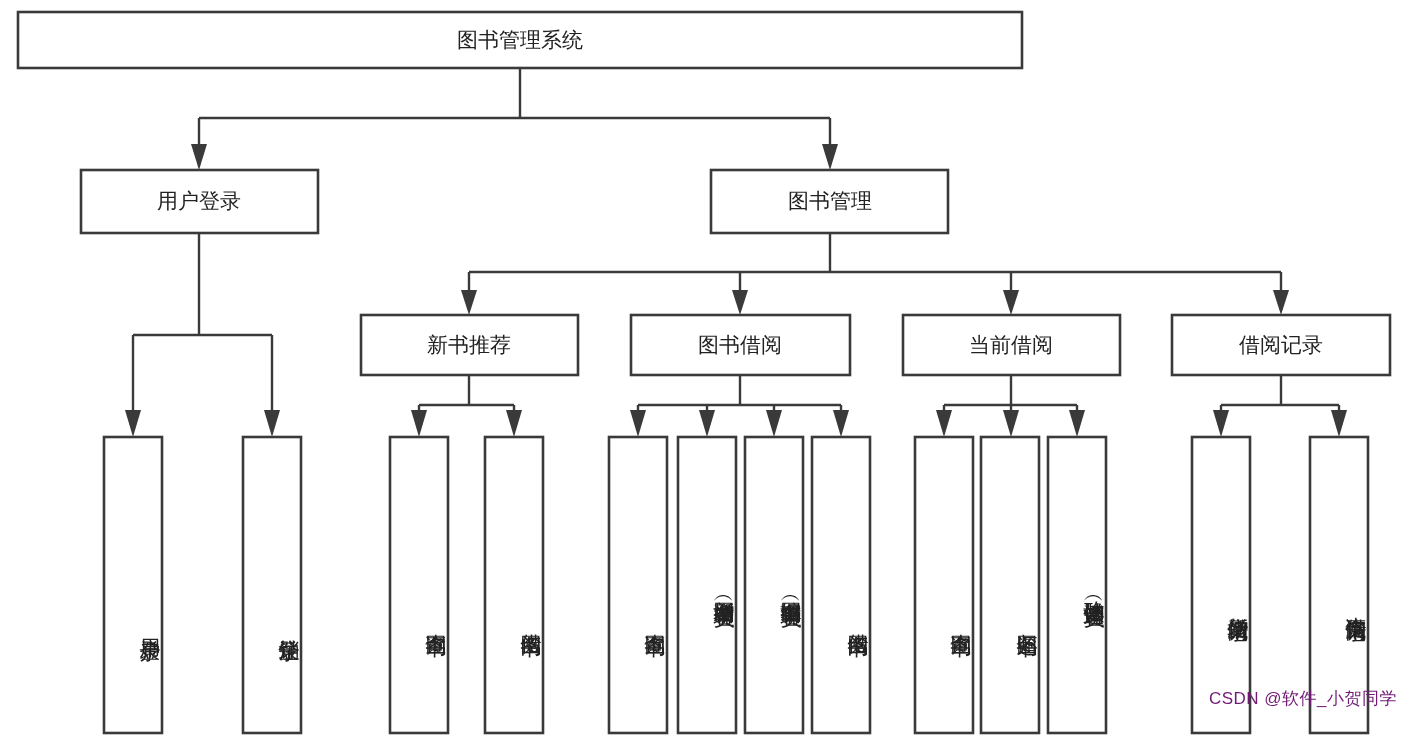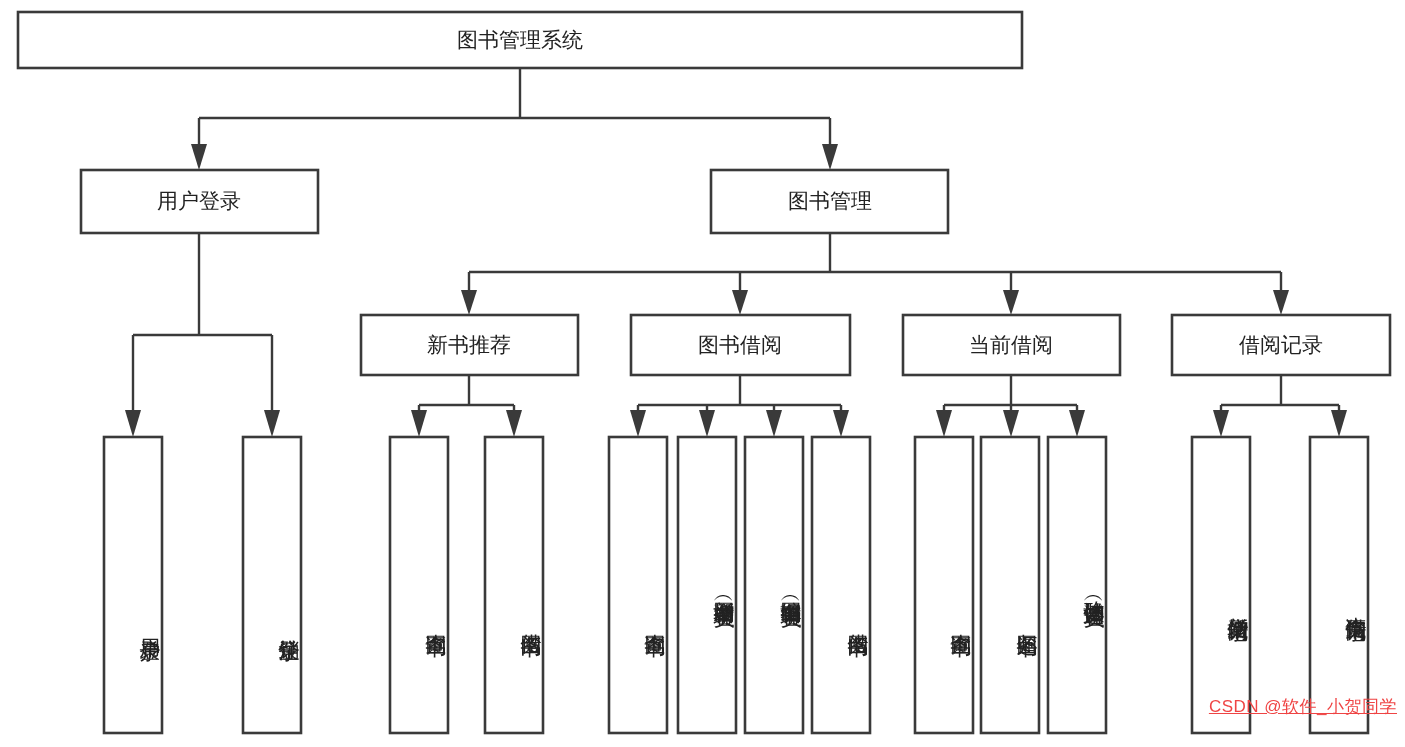--- a/index.html
+++ b/index.html
@@ -67,27 +67,26 @@
     letter-spacing: 1px;
     display: flex;
     align-items: flex-start;
     justify-content: center;
     white-space: nowrap;
     pointer-events: none;
   }
   .watermark {
     position: absolute;
     right: 8px;
-    bottom: 16px;
+    bottom: 24px;
     font-family: "Liberation Sans", sans-serif;
     font-size: 17px;
-    color: #ef4444;
+    color: #701a75;
     letter-spacing: 0.5px;
     white-space: nowrap;
-    text-decoration: underline;
   }
 </style>
 </head>
 <body>
 
 <div id="diagram-root">
 
   <svg id="tree-svg" viewBox="0 0 1405 747">
 
     <g>

